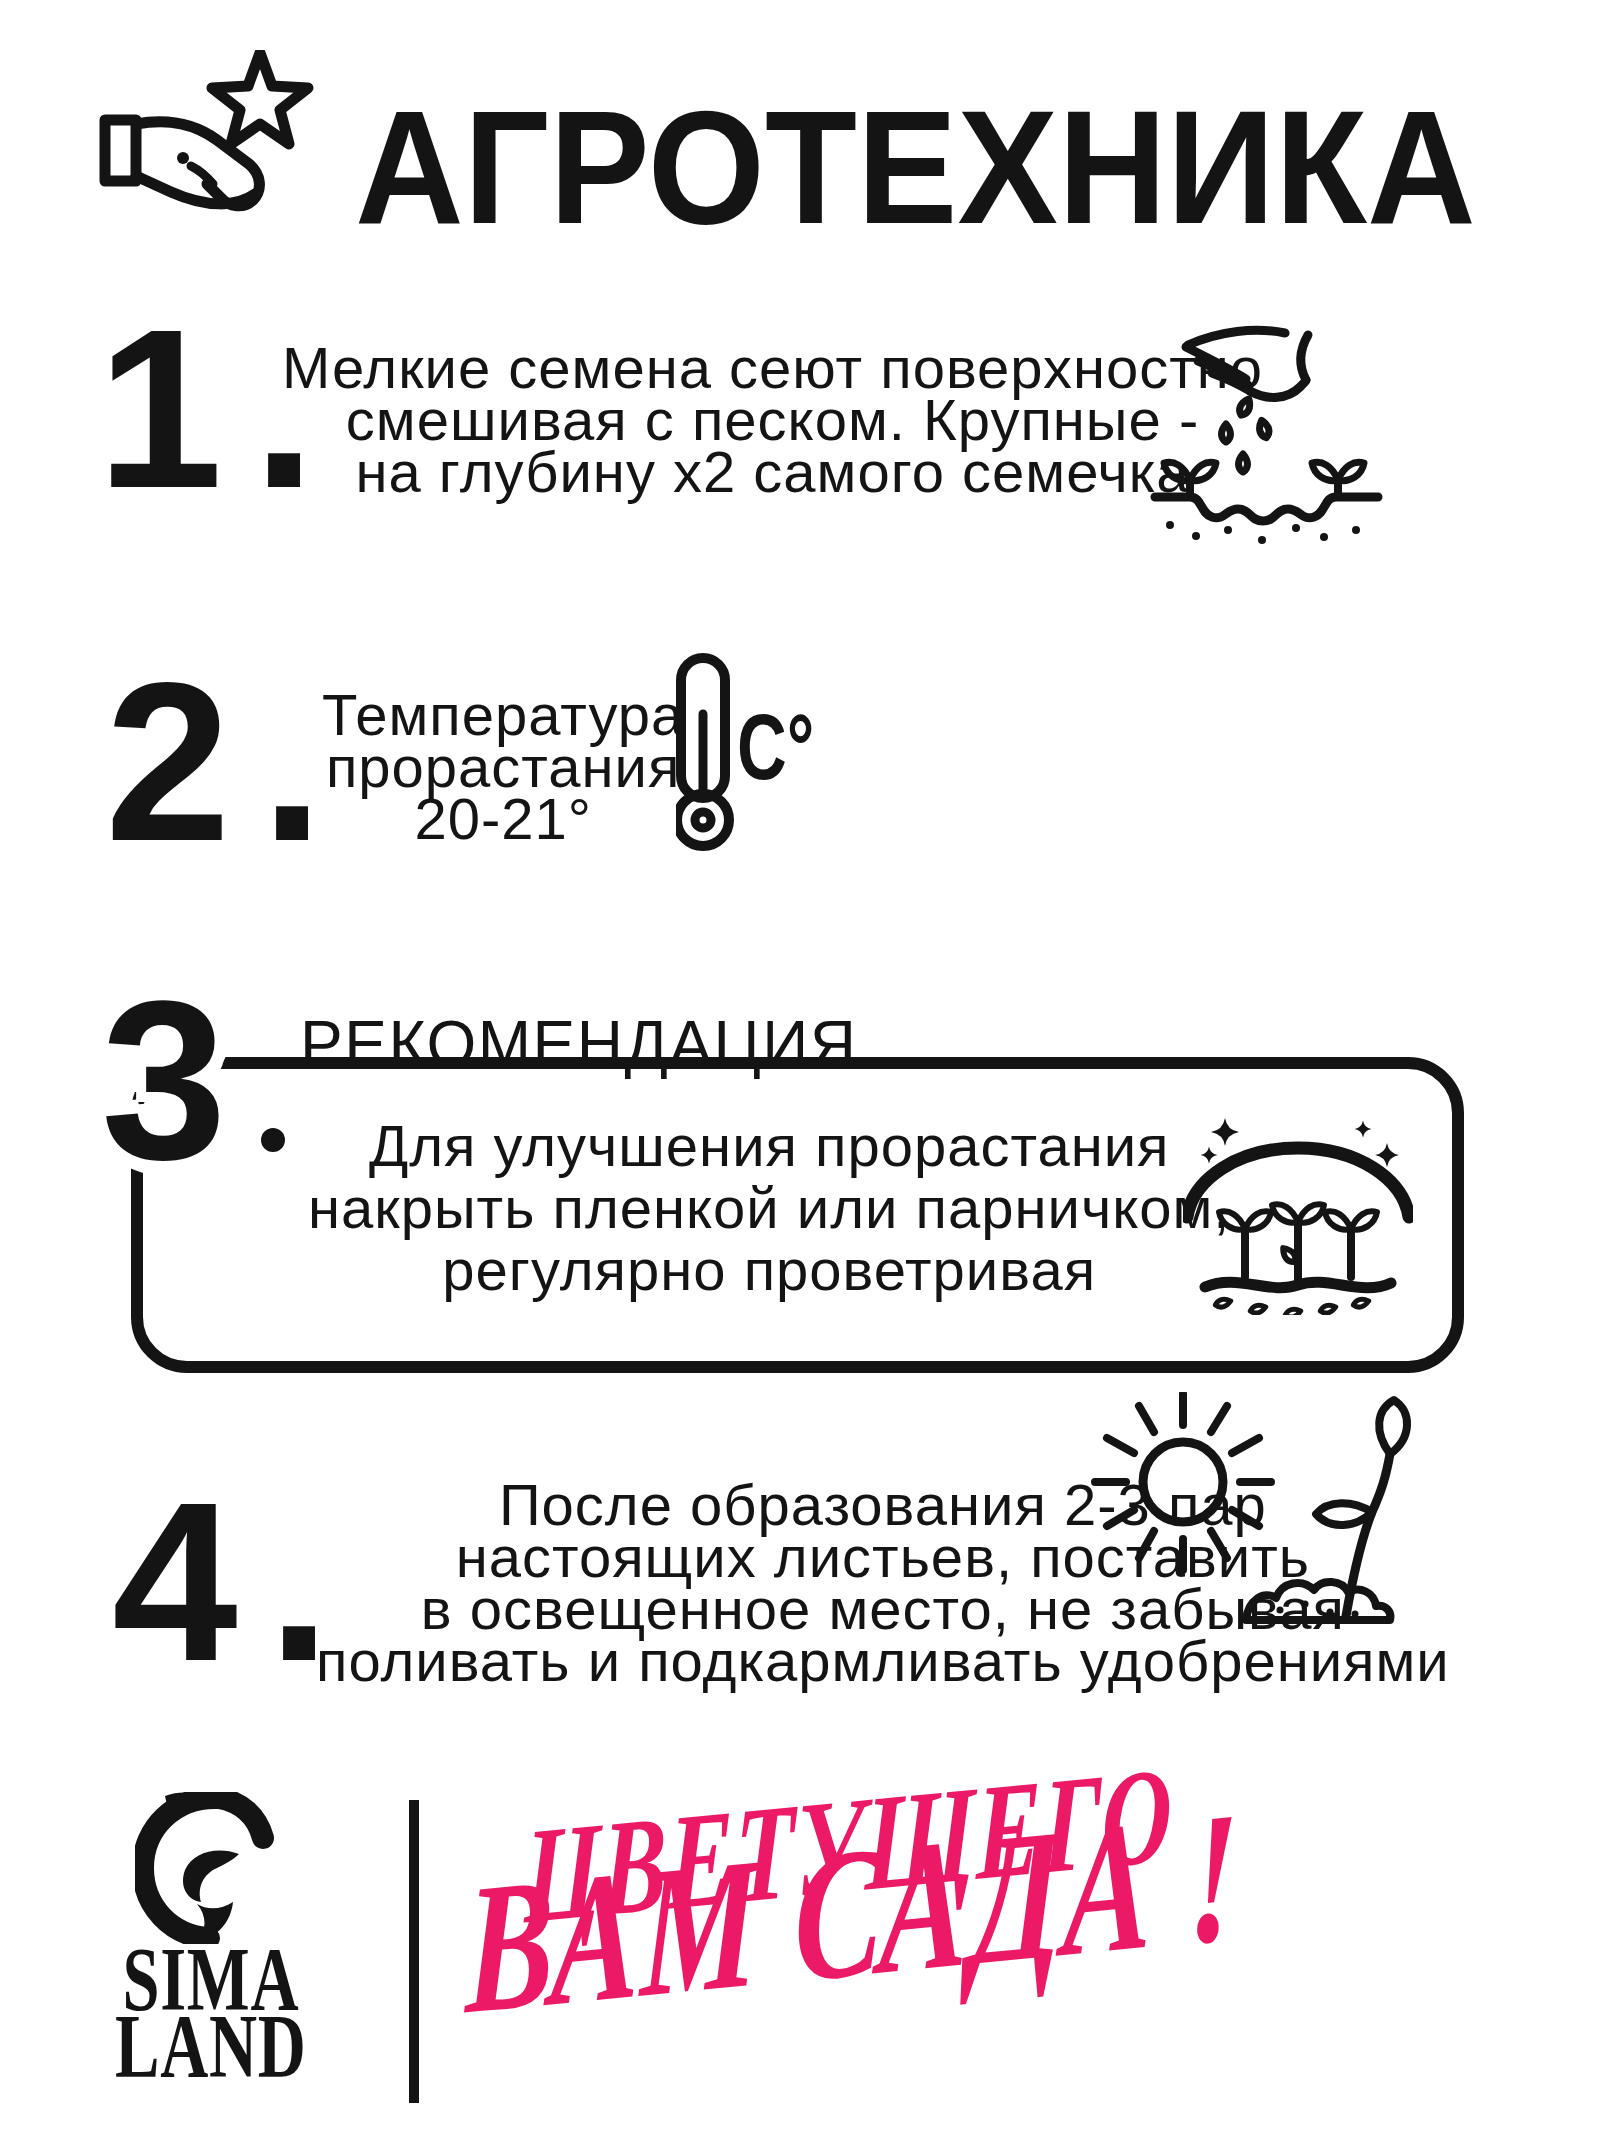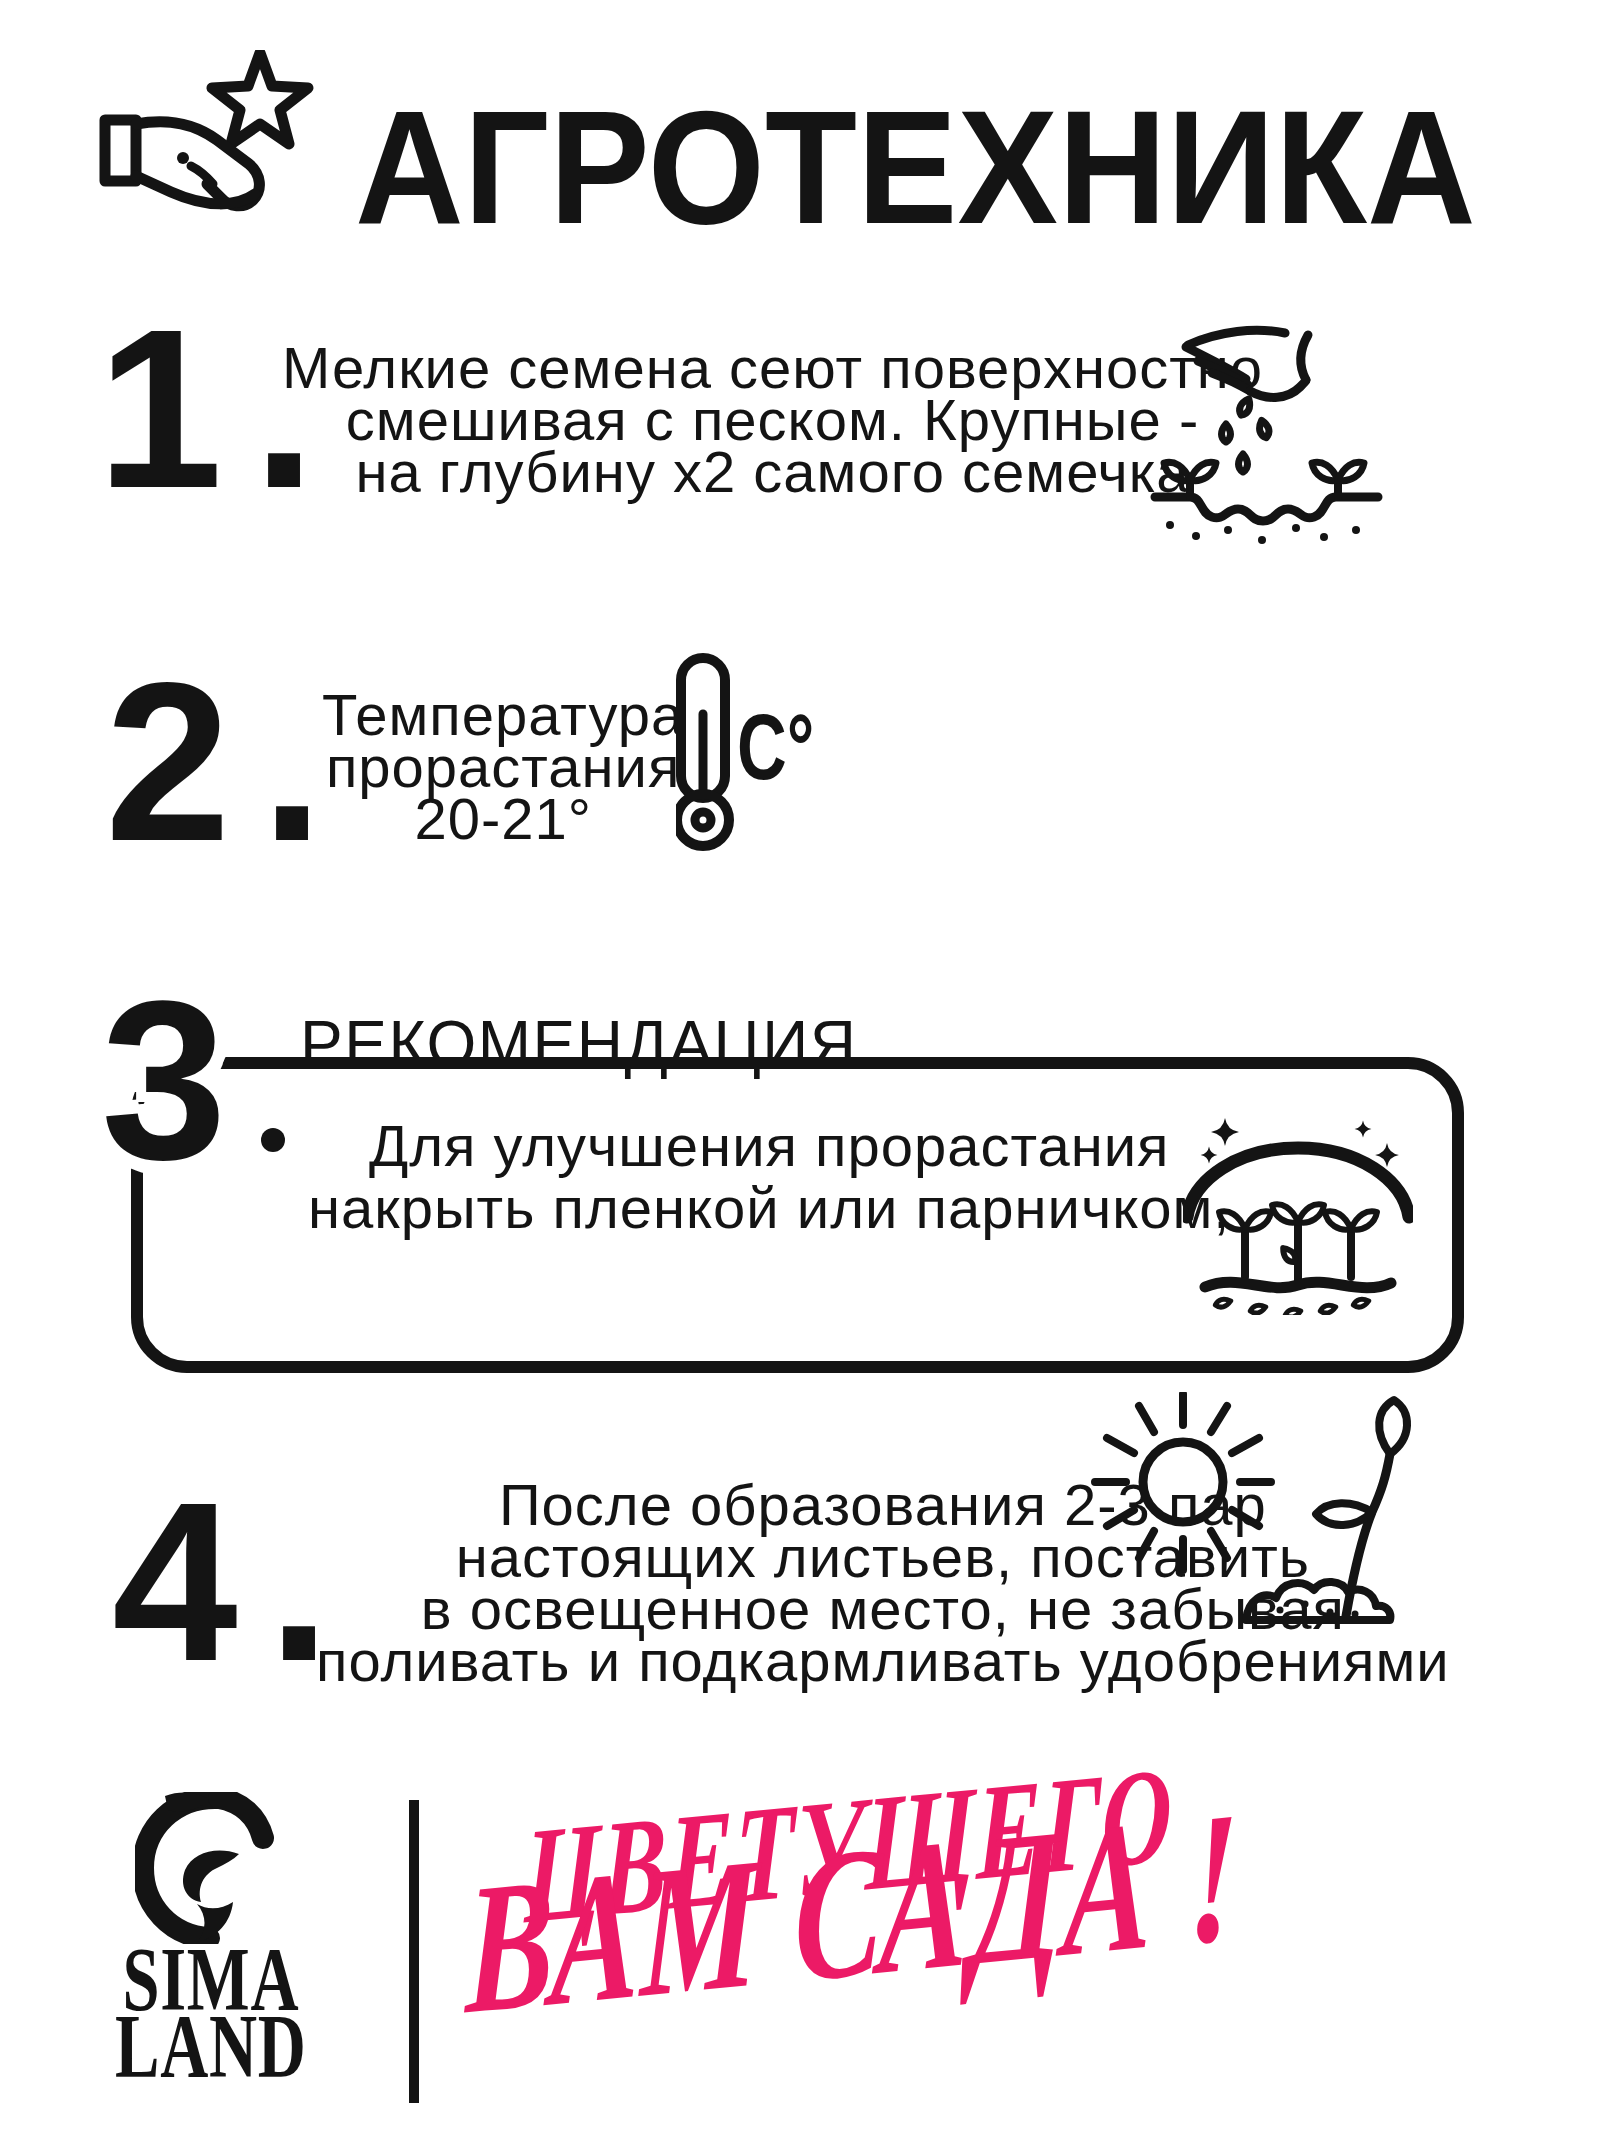--- a/index.html
+++ b/index.html
@@ -113,20 +113,21 @@
   </svg>
   <div class="abs" id="unit">C°</div>
 
   <div class="abs" id="rec-box"></div>
   <div class="abs stepnum" id="num3">3</div>
   <div class="abs" id="rec-heading">РЕКОМЕНДАЦИЯ</div>
   <div class="abs" id="rec-bullet"></div>
   <div class="abs steptext" id="text3">
     <div>Для улучшения прорастания</div>
     <div>накрыть пленкой или парничком,</div>
+    <div>регулярно проветривая</div>
   </div>
   <svg class="abs" style="left:1183px;top:1115px" width="230" height="200" viewBox="0 0 230 200">
     <path class="stroke" stroke-width="13" d="M4,102 C10,64 55,33 115,33 C175,33 220,64 226,102"></path>
     <path class="fill" transform="translate(42,17)" d="M0,-14 Q2,-2 14,0 Q2,2 0,14 Q-2,2 -14,0 Q-2,-2 0,-14 Z"></path>
     <path class="fill" transform="translate(26,40) scale(0.6)" d="M0,-14 Q2,-2 14,0 Q2,2 0,14 Q-2,2 -14,0 Q-2,-2 0,-14 Z"></path>
     <path class="fill" transform="translate(180,14) scale(0.6)" d="M0,-14 Q2,-2 14,0 Q2,2 0,14 Q-2,2 -14,0 Q-2,-2 0,-14 Z"></path>
     <path class="fill" transform="translate(204,40) scale(0.85)" d="M0,-14 Q2,-2 14,0 Q2,2 0,14 Q-2,2 -14,0 Q-2,-2 0,-14 Z"></path>
     <path class="stroke" stroke-width="8" d="M62,162 V112"></path>
     <path class="stroke" stroke-width="6" d="M62,114 C56,100 46,94 36,97 C38,109 50,117 62,114 Z"></path>
     <path class="stroke" stroke-width="6" d="M62,114 C68,100 78,94 88,97 C86,109 74,117 62,114 Z"></path>

